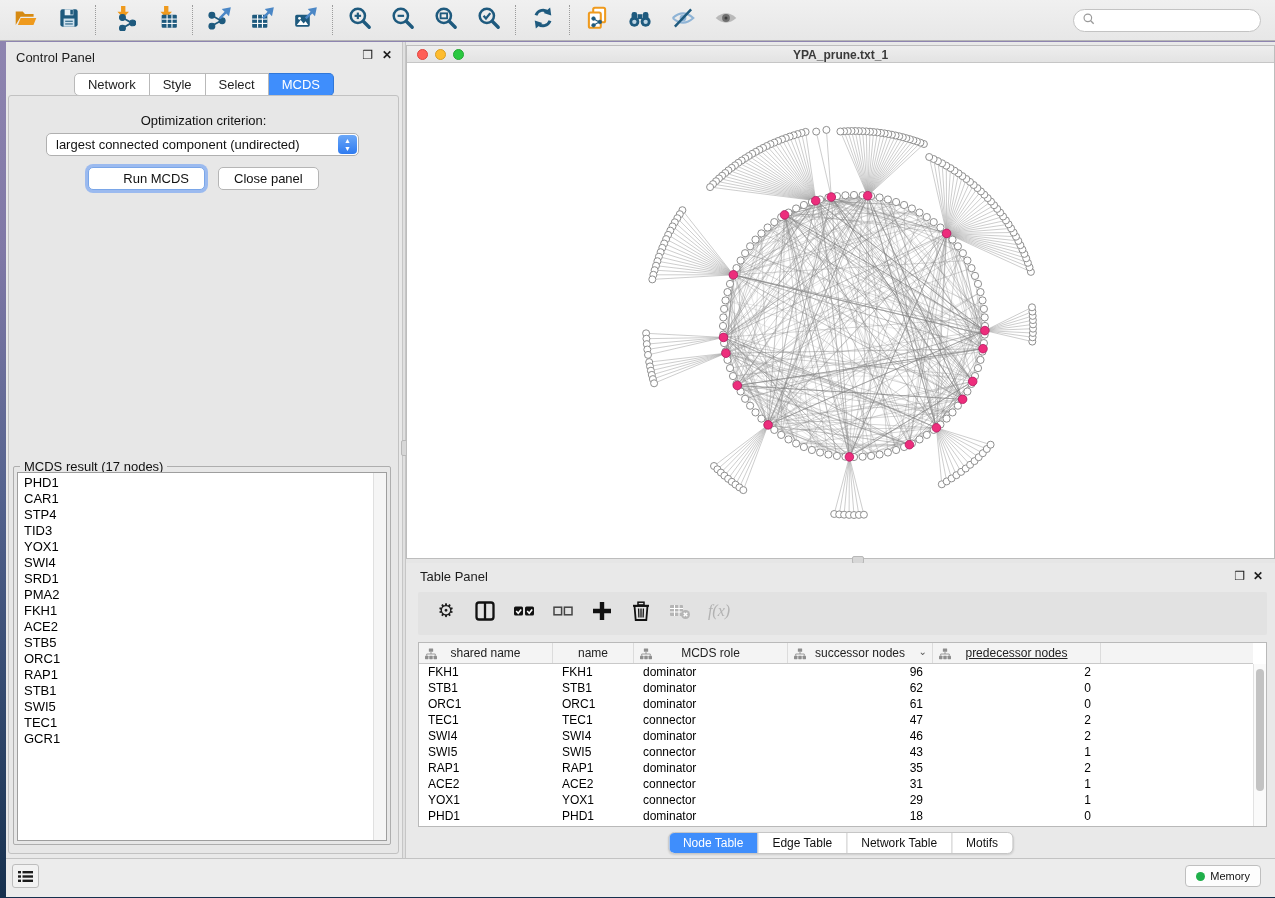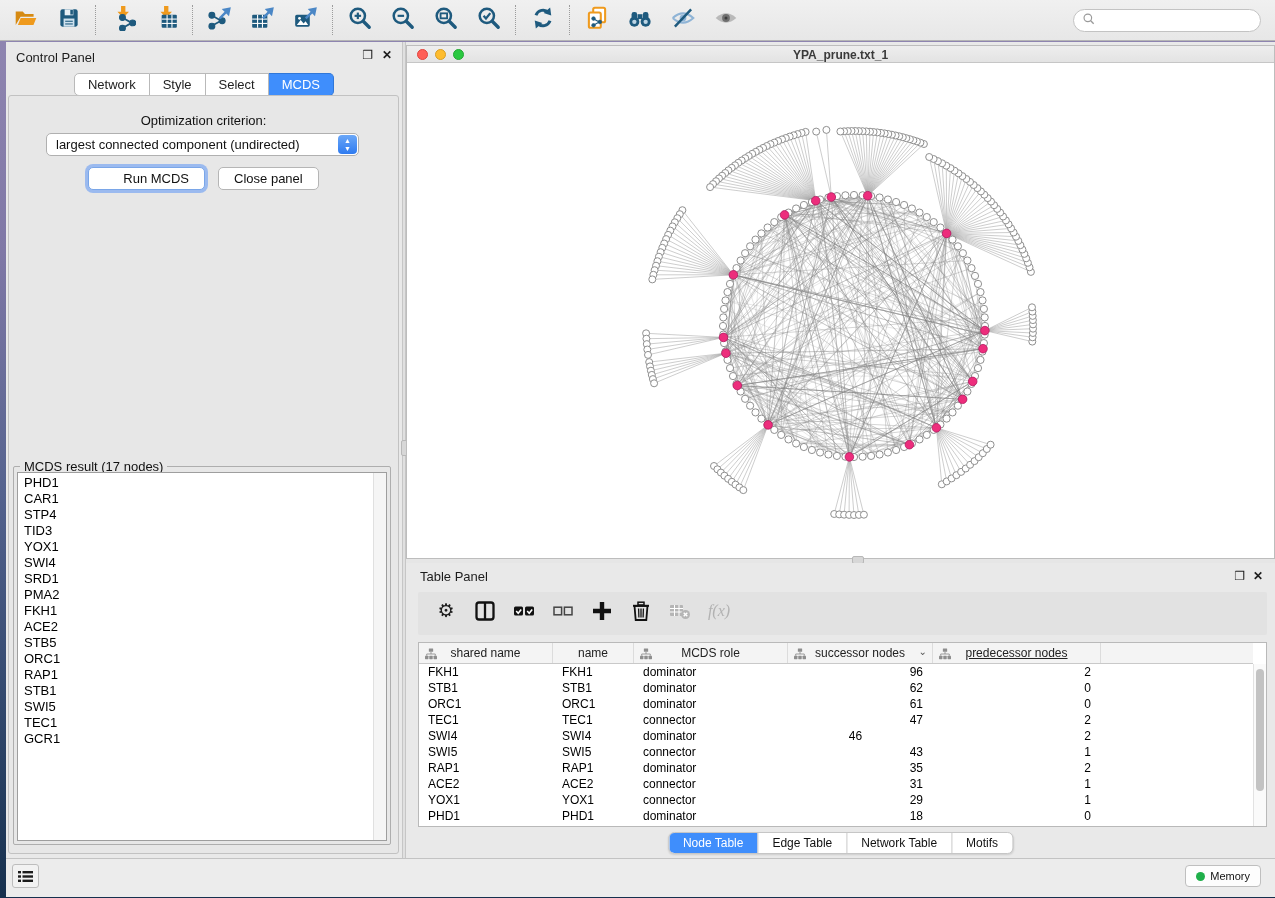--- a/index.html
+++ b/index.html
@@ -1303,21 +1303,21 @@
             <div class="tb-cell" style="width: 134px; text-align: left; padding: 0px 0px 0px 9px;">TEC1</div>
             <div class="tb-cell" style="width: 81px; text-align: left; padding: 0px 0px 0px 9px;">TEC1</div>
             <div class="tb-cell" style="width: 154px; text-align: left; padding: 0px 0px 0px 9px;">connector</div>
             <div class="tb-cell" style="width: 145px; text-align: right; padding: 0px 10px 0px 0px;">47</div>
             <div class="tb-cell" style="width: 168px; text-align: right; padding: 0px 10px 0px 0px;">2</div>
           </div>
           <div class="tb-row">
             <div class="tb-cell" style="width: 134px; text-align: left; padding: 0px 0px 0px 9px;">SWI4</div>
             <div class="tb-cell" style="width: 81px; text-align: left; padding: 0px 0px 0px 9px;">SWI4</div>
             <div class="tb-cell" style="width: 154px; text-align: left; padding: 0px 0px 0px 9px;">dominator</div>
-            <div class="tb-cell" style="width: 145px; text-align: center; padding: 0px 10px 0px 0px;">46</div>
+            <div class="tb-cell" style="width: 145px; text-align: right; padding: 0px 10px 0px 0px;">46</div>
             <div class="tb-cell" style="width: 168px; text-align: right; padding: 0px 10px 0px 0px;">2</div>
           </div>
           <div class="tb-row">
             <div class="tb-cell" style="width: 134px; text-align: left; padding: 0px 0px 0px 9px;">SWI5</div>
             <div class="tb-cell" style="width: 81px; text-align: left; padding: 0px 0px 0px 9px;">SWI5</div>
             <div class="tb-cell" style="width: 154px; text-align: left; padding: 0px 0px 0px 9px;">connector</div>
             <div class="tb-cell" style="width: 145px; text-align: right; padding: 0px 10px 0px 0px;">43</div>
             <div class="tb-cell" style="width: 168px; text-align: right; padding: 0px 10px 0px 0px;">1</div>
           </div>
           <div class="tb-row">

